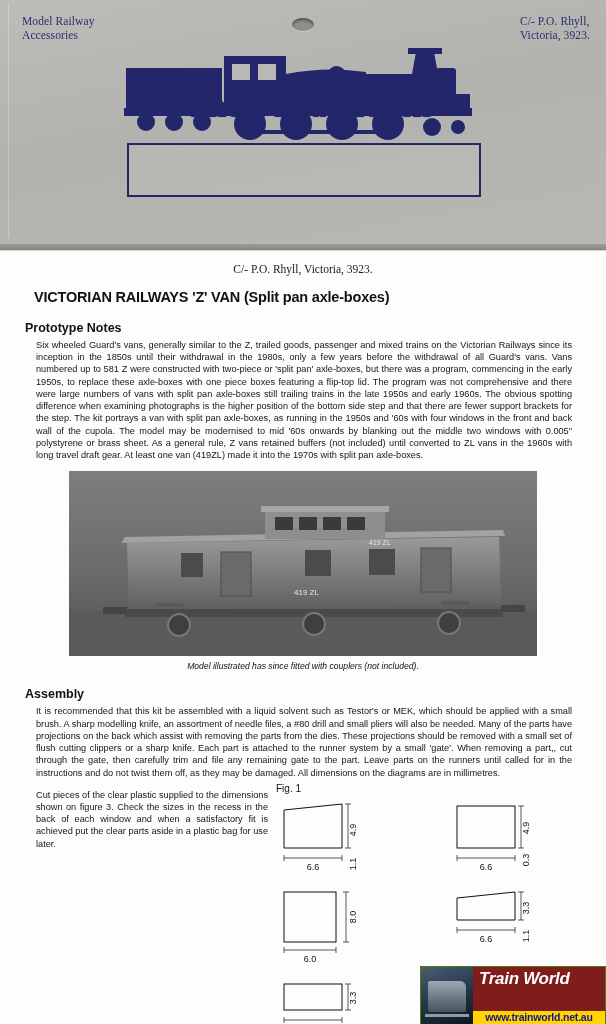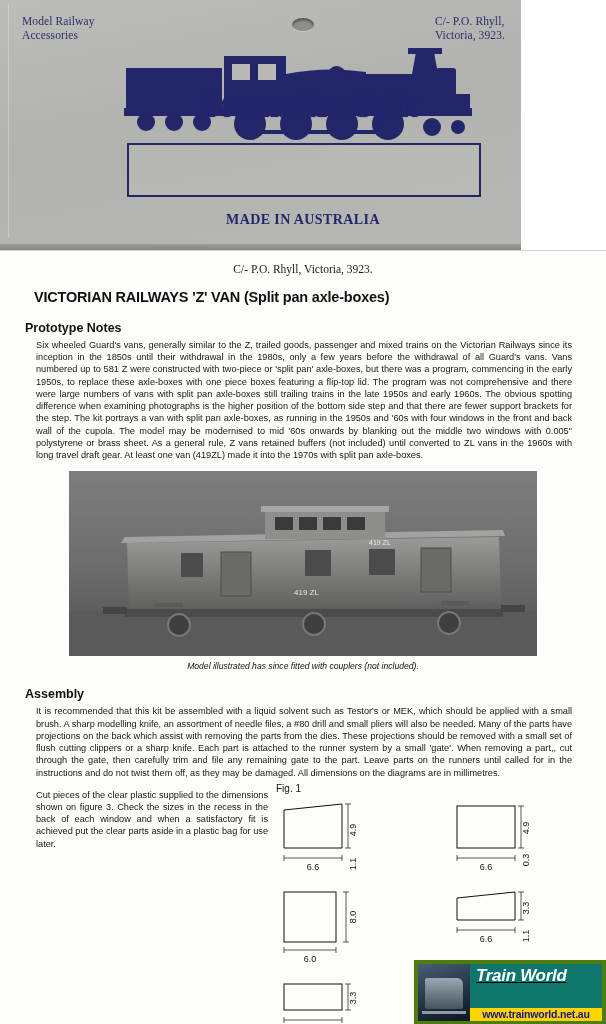--- a/index.html
+++ b/index.html
@@ -12,21 +12,21 @@
     height: 1024px;
     position: relative;
     font-family: "Liberation Sans", sans-serif;
     overflow: hidden;
   }
 
   
   .card {
     position: absolute;
     left: 0; top: 0;
-    width: 521px;
+    width: 606px;
     height: 250px;
     background: #b8b9b4;
     background-image: linear-gradient(170deg, #bcbdb8 0%, #b2b3ae 45%, #b7b8b3 100%);
     overflow: hidden;
   }
   .card-inner-edge {
     position: absolute;
     left: 8px; top: 4px; right: 8px; bottom: 12px;
     border-left: 1px solid rgba(255,255,255,0.25);
   }
@@ -181,26 +181,25 @@
     gap: 4px 16px;
   }
   .fig-cell { position: relative; height: 86px; }
   .fig-cell svg { display:block; }
 
   
   .tw-badge {
     position: absolute;
     right: 0; bottom: 0;
     width: 184px; height: 57px;
-    background: #0f766e;
-    border: 4px solid #4d7c0f;
+    background: #7f1d1d;
+    border: 1px solid #4d7c0f;
     display: flex;
     align-items: stretch;
     overflow: hidden;
-    text-decoration: underline;
   }
   .tw-photo {
     width: 52px;
     background: linear-gradient(160deg,#4b5d74,#20303f 60%,#0e1720);
     position: relative;
   }
   .tw-photo .rail {
     position: absolute; left: 4px; right: 4px; bottom: 7px; height: 3px;
     background: #8e9aa6;
   }
@@ -294,25 +293,24 @@
         <circle cx="222" cy="90" r="16"></circle>
         <circle cx="268" cy="90" r="16"></circle>
         <circle cx="312" cy="93" r="9"></circle>
         <circle cx="338" cy="93" r="7"></circle>
 
         <rect x="126" y="96" width="146" height="4" fill="#23266b"></rect>
       </g>
     </svg>
   </div>
 
-  <div class="brandname">Steam Era Split</div>
+  <div class="brandname">These Era Models</div>
 
   <div class="blue-box"></div>
 
-  <div class="made-in">MADE IN AUSTRALIA</div>
   <div class="card-bottom-edge"></div>
 </div>
 
 <div class="sheet">
 
   <div class="sheet-addr">C/- P.O. Rhyll, Victoria, 3923.</div>
 
   <div class="doc-title">VICTORIAN RAILWAYS 'Z' VAN (Split pan axle-boxes)</div>
 
   <div class="sec-head">Prototype Notes</div>

